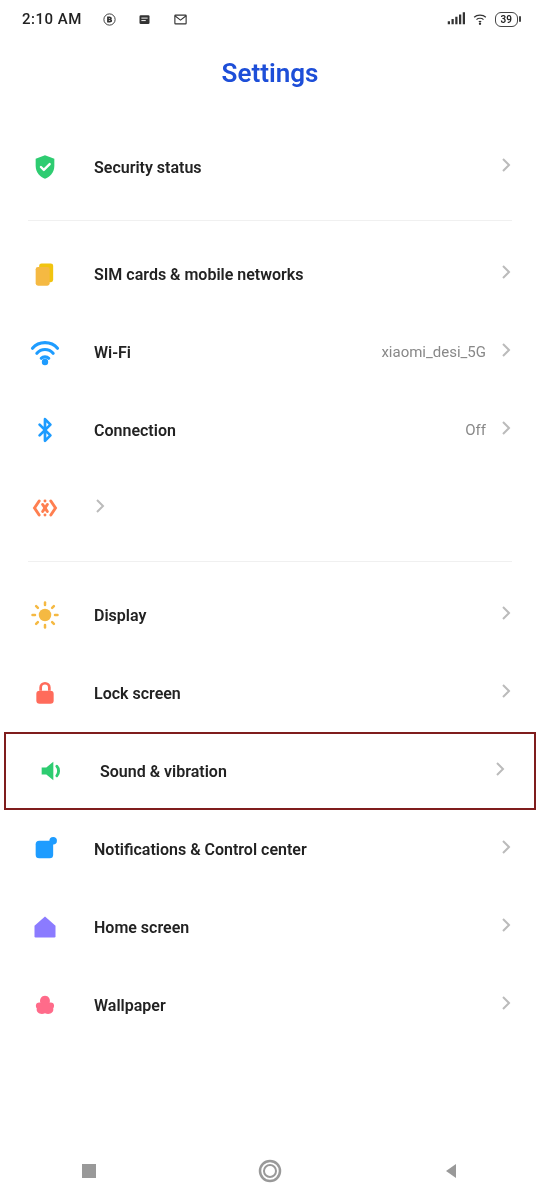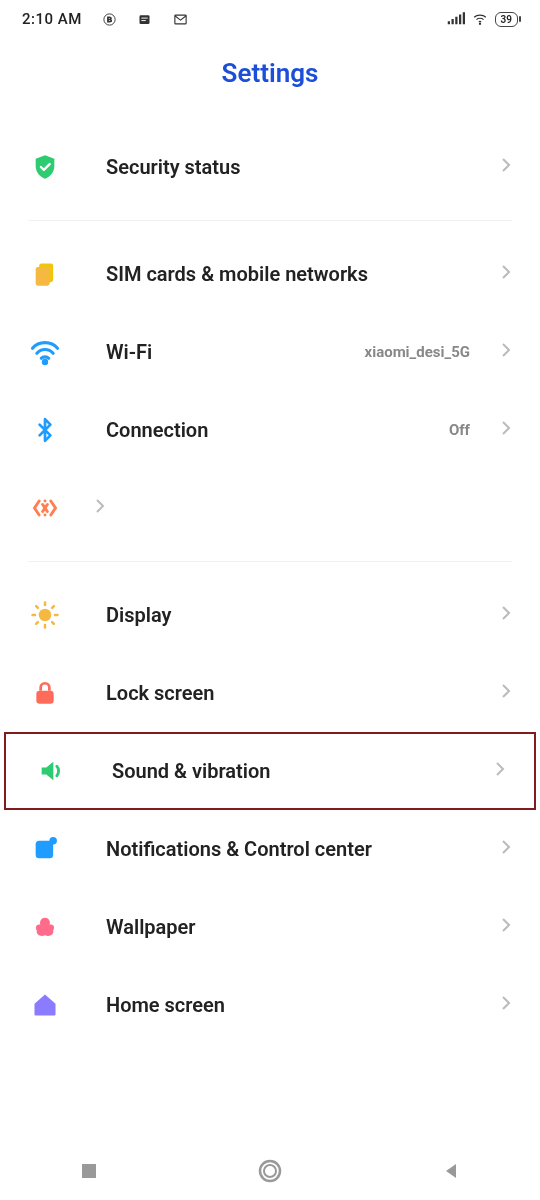--- a/index.html
+++ b/index.html
@@ -40,31 +40,29 @@
     .icon-box {
       width: 34px;
       height: 34px;
       display: flex;
       align-items: center;
       justify-content: center;
       margin-right: 32px;
       flex-shrink: 0;
     }
     .label {
-      font-size: 20px;
+      font-size: 16px;
       font-weight: 600;
       color: #222;
       flex: 1;
-      margin-left: 12px;
     }
     .value {
       font-size: 15px;
       color: #888;
-      margin-right: 30px;
-      font-weight: bold;
+      margin-right: 14px;
     }
     .chevron {
       color: #bbb;
     }
     .divider {
       height: 1px;
       background: #f0f0f0;
       margin: 14px 28px;
     }
     .highlight {
@@ -275,37 +273,37 @@
         </svg>
     </span>
     <span class="label">Notifications &amp; Control center</span>
     <span class="chevron"><svg width="12" height="18" viewBox="0 0 12 18" fill="none" stroke="#bbb" stroke-width="2">
           <path d="M3 3 L9 9 L3 15"></path>
         </svg></span>
   </div>
 
   <div class="item">
     <span class="icon-box">
+      <svg width="28" height="28" viewBox="0 0 24 24" fill="#8b7bff">
+          <path d="M12 3 L21 11 V20 a1 1 0 0 1 -1 1 H4 a1 1 0 0 1 -1 -1 V11 Z"></path>
+        </svg>
+    </span>
+    <span class="label">Home screen</span>
+    <span class="chevron"><svg width="12" height="18" viewBox="0 0 12 18" fill="none" stroke="#bbb" stroke-width="2">
+          <path d="M3 3 L9 9 L3 15"></path>
+        </svg></span>
+  </div>
+
+  <div class="item">
+    <span class="icon-box">
       <svg width="28" height="28" viewBox="0 0 24 24" fill="#ff6b8a">
           <path d="M12 4 C9 4 7 7 8 10 C5 9 3 12 5 15 C4 18 8 21 12 19 C16 21 20 18 19 15 C21 12 19 9 16 10 C17 7 15 4 12 4 Z"></path>
         </svg>
     </span>
     <span class="label">Wallpaper</span>
-    <span class="chevron"><svg width="12" height="18" viewBox="0 0 12 18" fill="none" stroke="#bbb" stroke-width="2">
-          <path d="M3 3 L9 9 L3 15"></path>
-        </svg></span>
-  </div>
-
-  <div class="item">
-    <span class="icon-box">
-      <svg width="28" height="28" viewBox="0 0 24 24" fill="#8b7bff">
-          <path d="M12 3 L21 11 V20 a1 1 0 0 1 -1 1 H4 a1 1 0 0 1 -1 -1 V11 Z"></path>
-        </svg>
-    </span>
-    <span class="label">Home screen</span>
     <span class="chevron"><svg width="12" height="18" viewBox="0 0 12 18" fill="none" stroke="#bbb" stroke-width="2">
           <path d="M3 3 L9 9 L3 15"></path>
         </svg></span>
   </div>
 
 </div>
 
 <div class="bottom-nav">
   <span>
     <svg width="20" height="20" viewBox="0 0 20 20">

